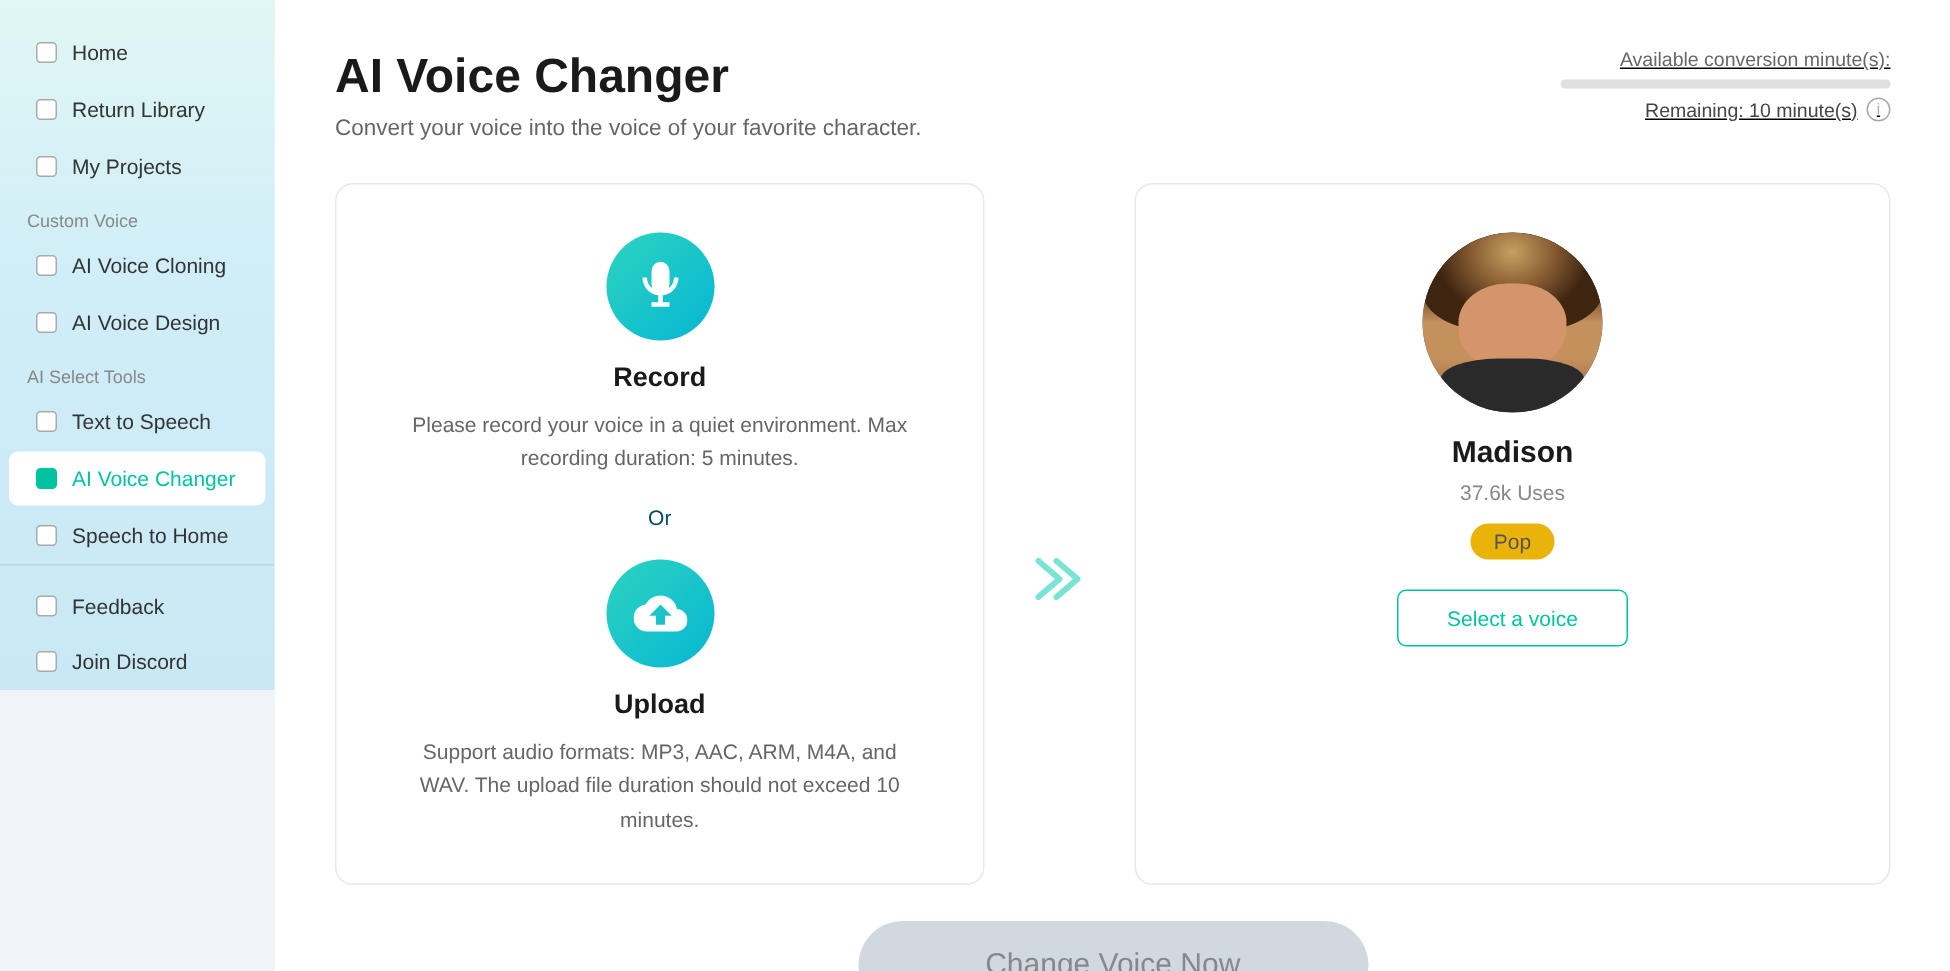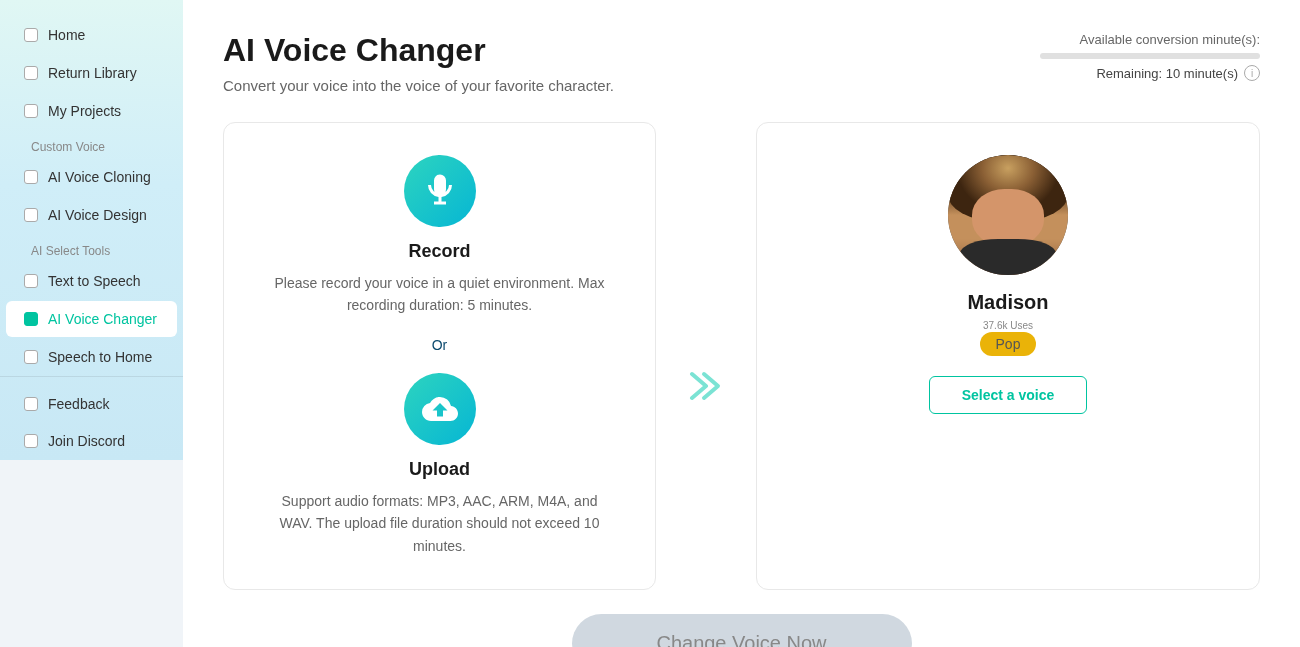--- a/index.html
+++ b/index.html
@@ -50,21 +50,21 @@
       background: white;
     }
     .sidebar-checkbox.active-check {
       border-color: #00c4a0;
       background: #00c4a0;
     }
 
     .section-label {
       font-size: 12px;
       color: #888;
-      padding: 10px 31px 4px;
+      padding: 10px 18px 4px;
       font-weight: 500;
     }
 
     .sidebar-bottom {
       margin-top: auto;
       border-top: 1px solid rgba(0,0,0,0.08);
       padding-top: 8px;
     }
 
     
@@ -87,20 +87,21 @@
       font-size: 15px;
       color: #666;
       margin-bottom: 28px;
     }
 
     .conversion-info {
       position: absolute;
       top: 32px;
       right: 40px;
       text-align: right;
+      text-decoration: underline;
     }
 
     .conversion-label {
       font-size: 13px;
       color: #666;
       margin-bottom: 6px;
     }
 
     .conversion-bar {
       width: 220px;
@@ -268,42 +269,42 @@
     }
 
     .voice-name {
       font-size: 20px;
       font-weight: 700;
       color: #1a1a1a;
       margin-bottom: 6px;
     }
 
     .voice-uses {
-      font-size: 10px;
+      font-size: 14px;
       color: #888;
-      margin-bottom: 1px;
+      margin-bottom: 13px;
     }
 
     .voice-genre {
       font-size: 14px;
       color: #555;
       margin-bottom: 20px;
       background: #eab308;
       padding: 4px 16px;
       border-radius: 20px;
     }
 
     .select-voice-btn {
       border: 1.5px solid #00c4a0;
       background: white;
       color: #00c4a0;
       padding: 10px 32px;
       border-radius: 6px;
       font-size: 14px;
-      font-weight: 700;
+      font-weight: 400;
       cursor: pointer;
     }
 
     
     .change-voice-btn {
       display: block;
       width: 340px;
       margin: 0 auto;
       padding: 18px;
       background: #d0d8e0;

